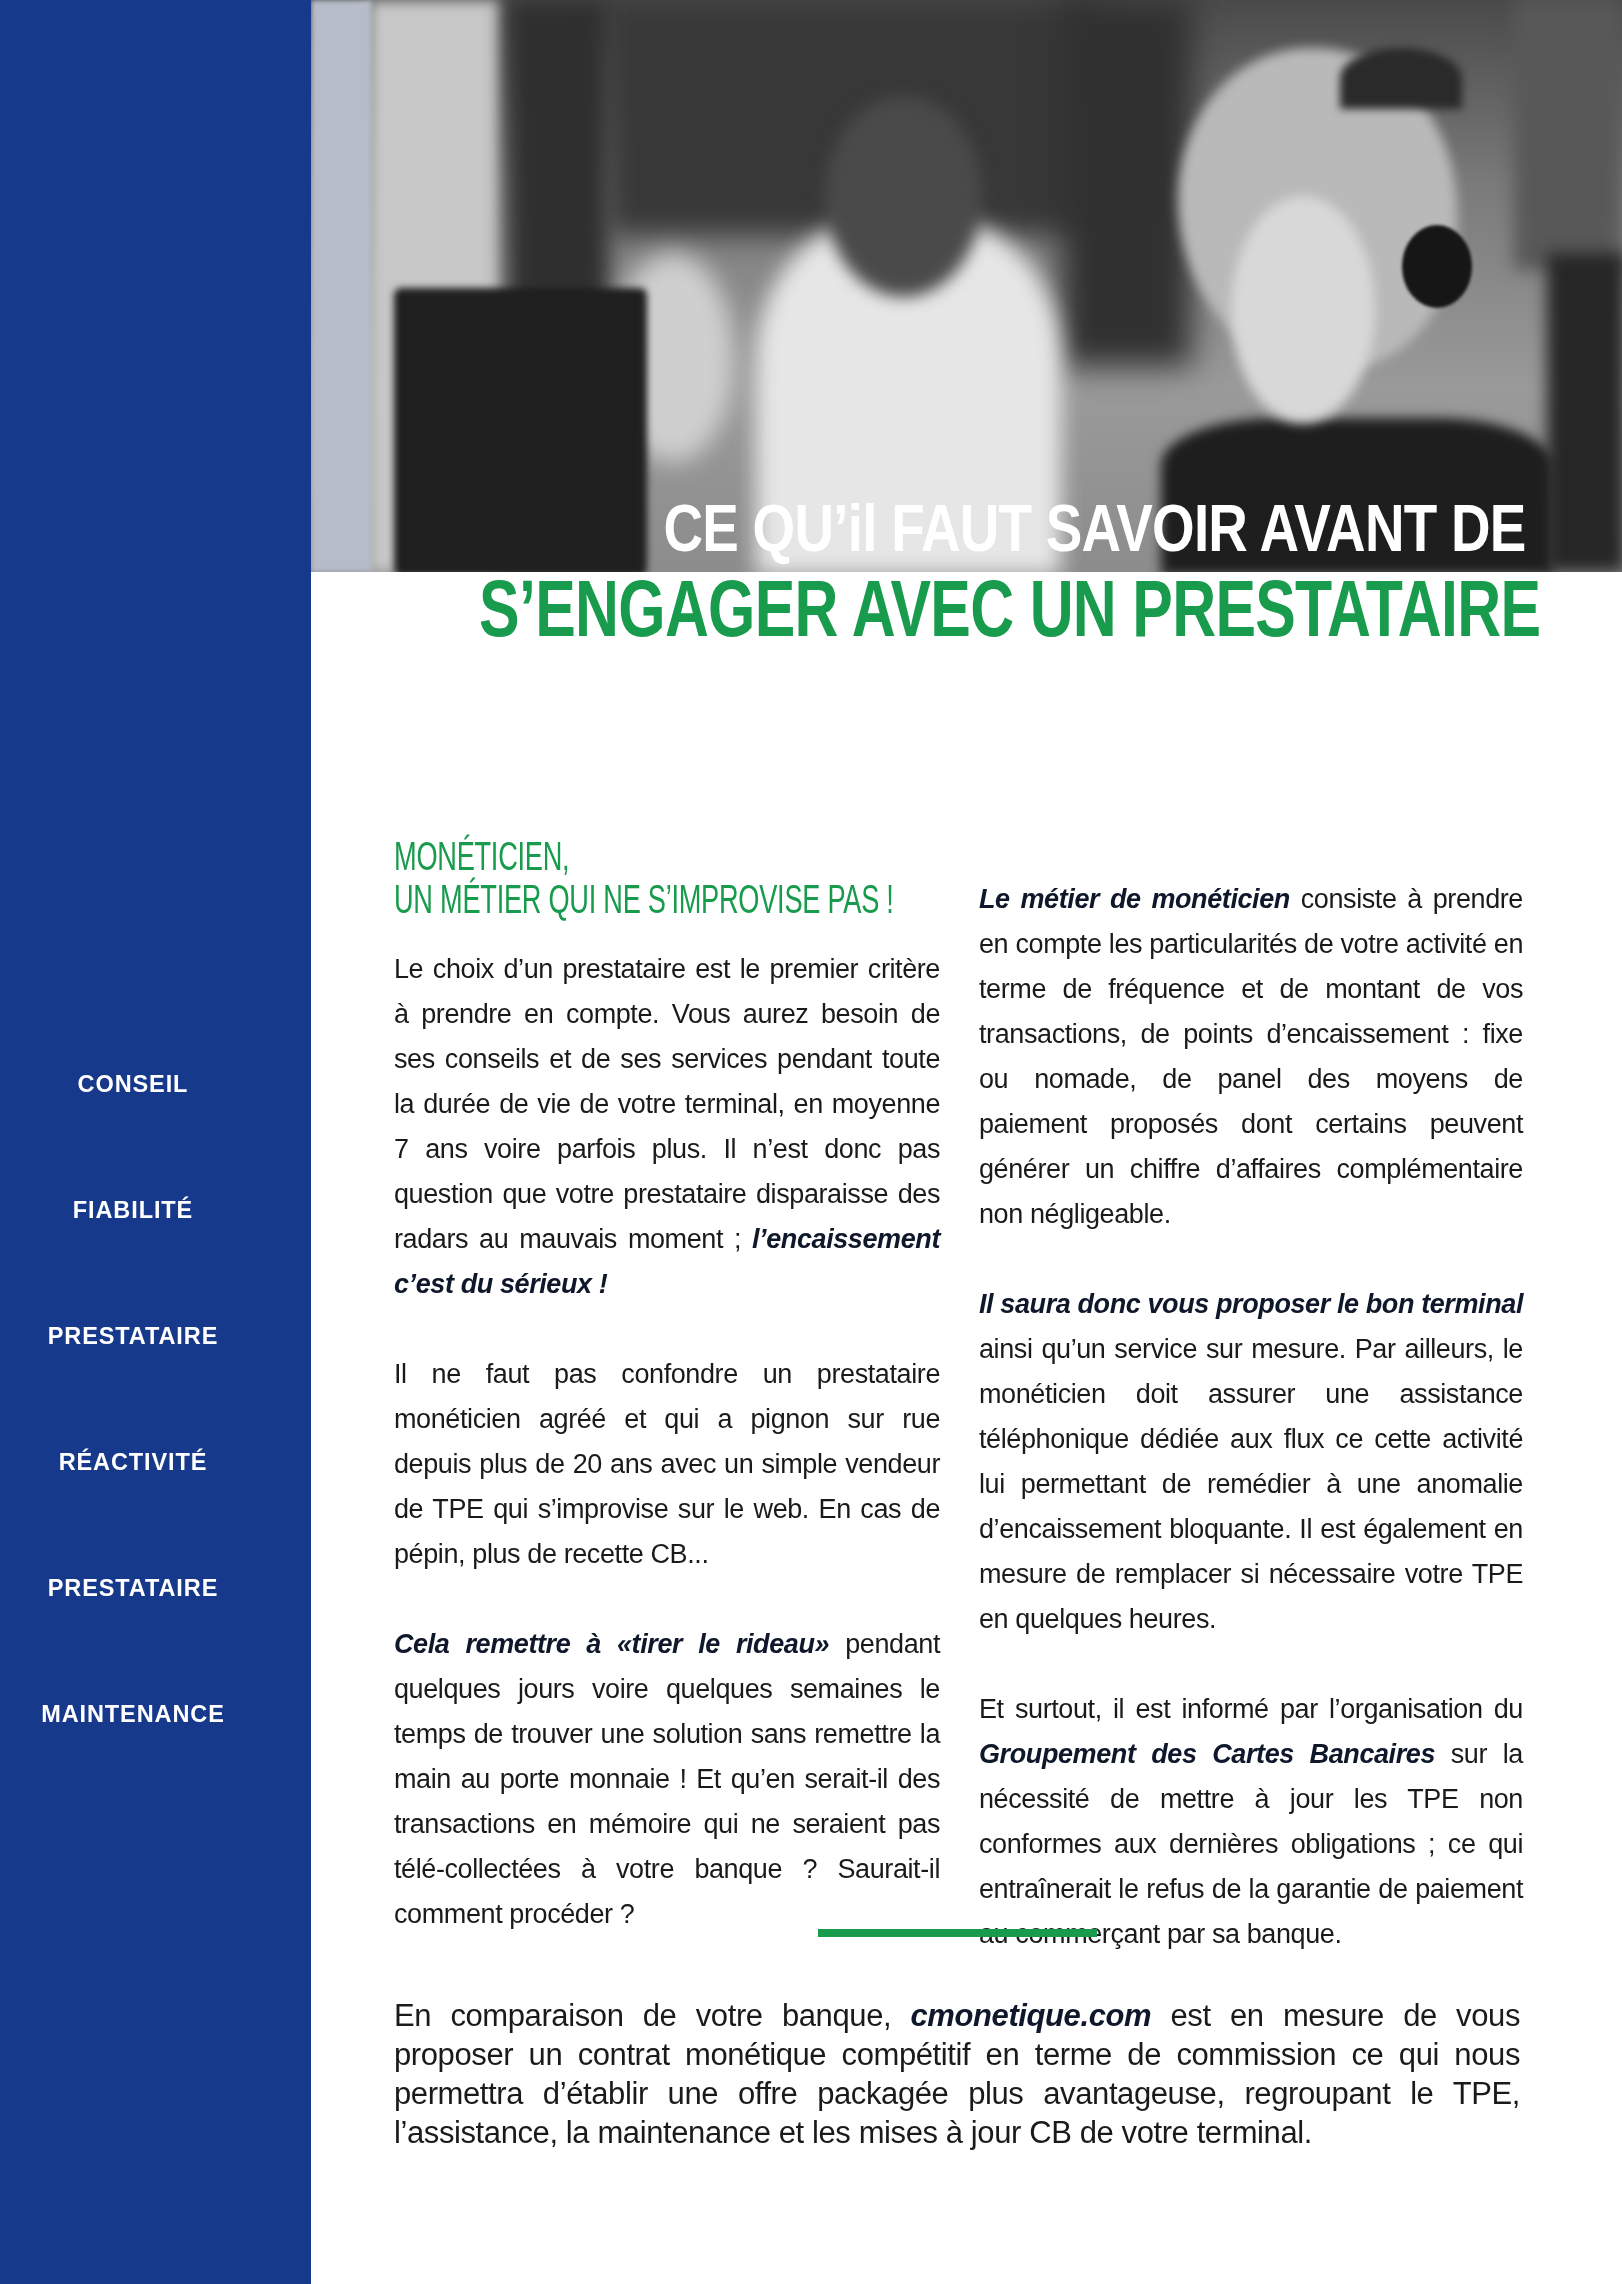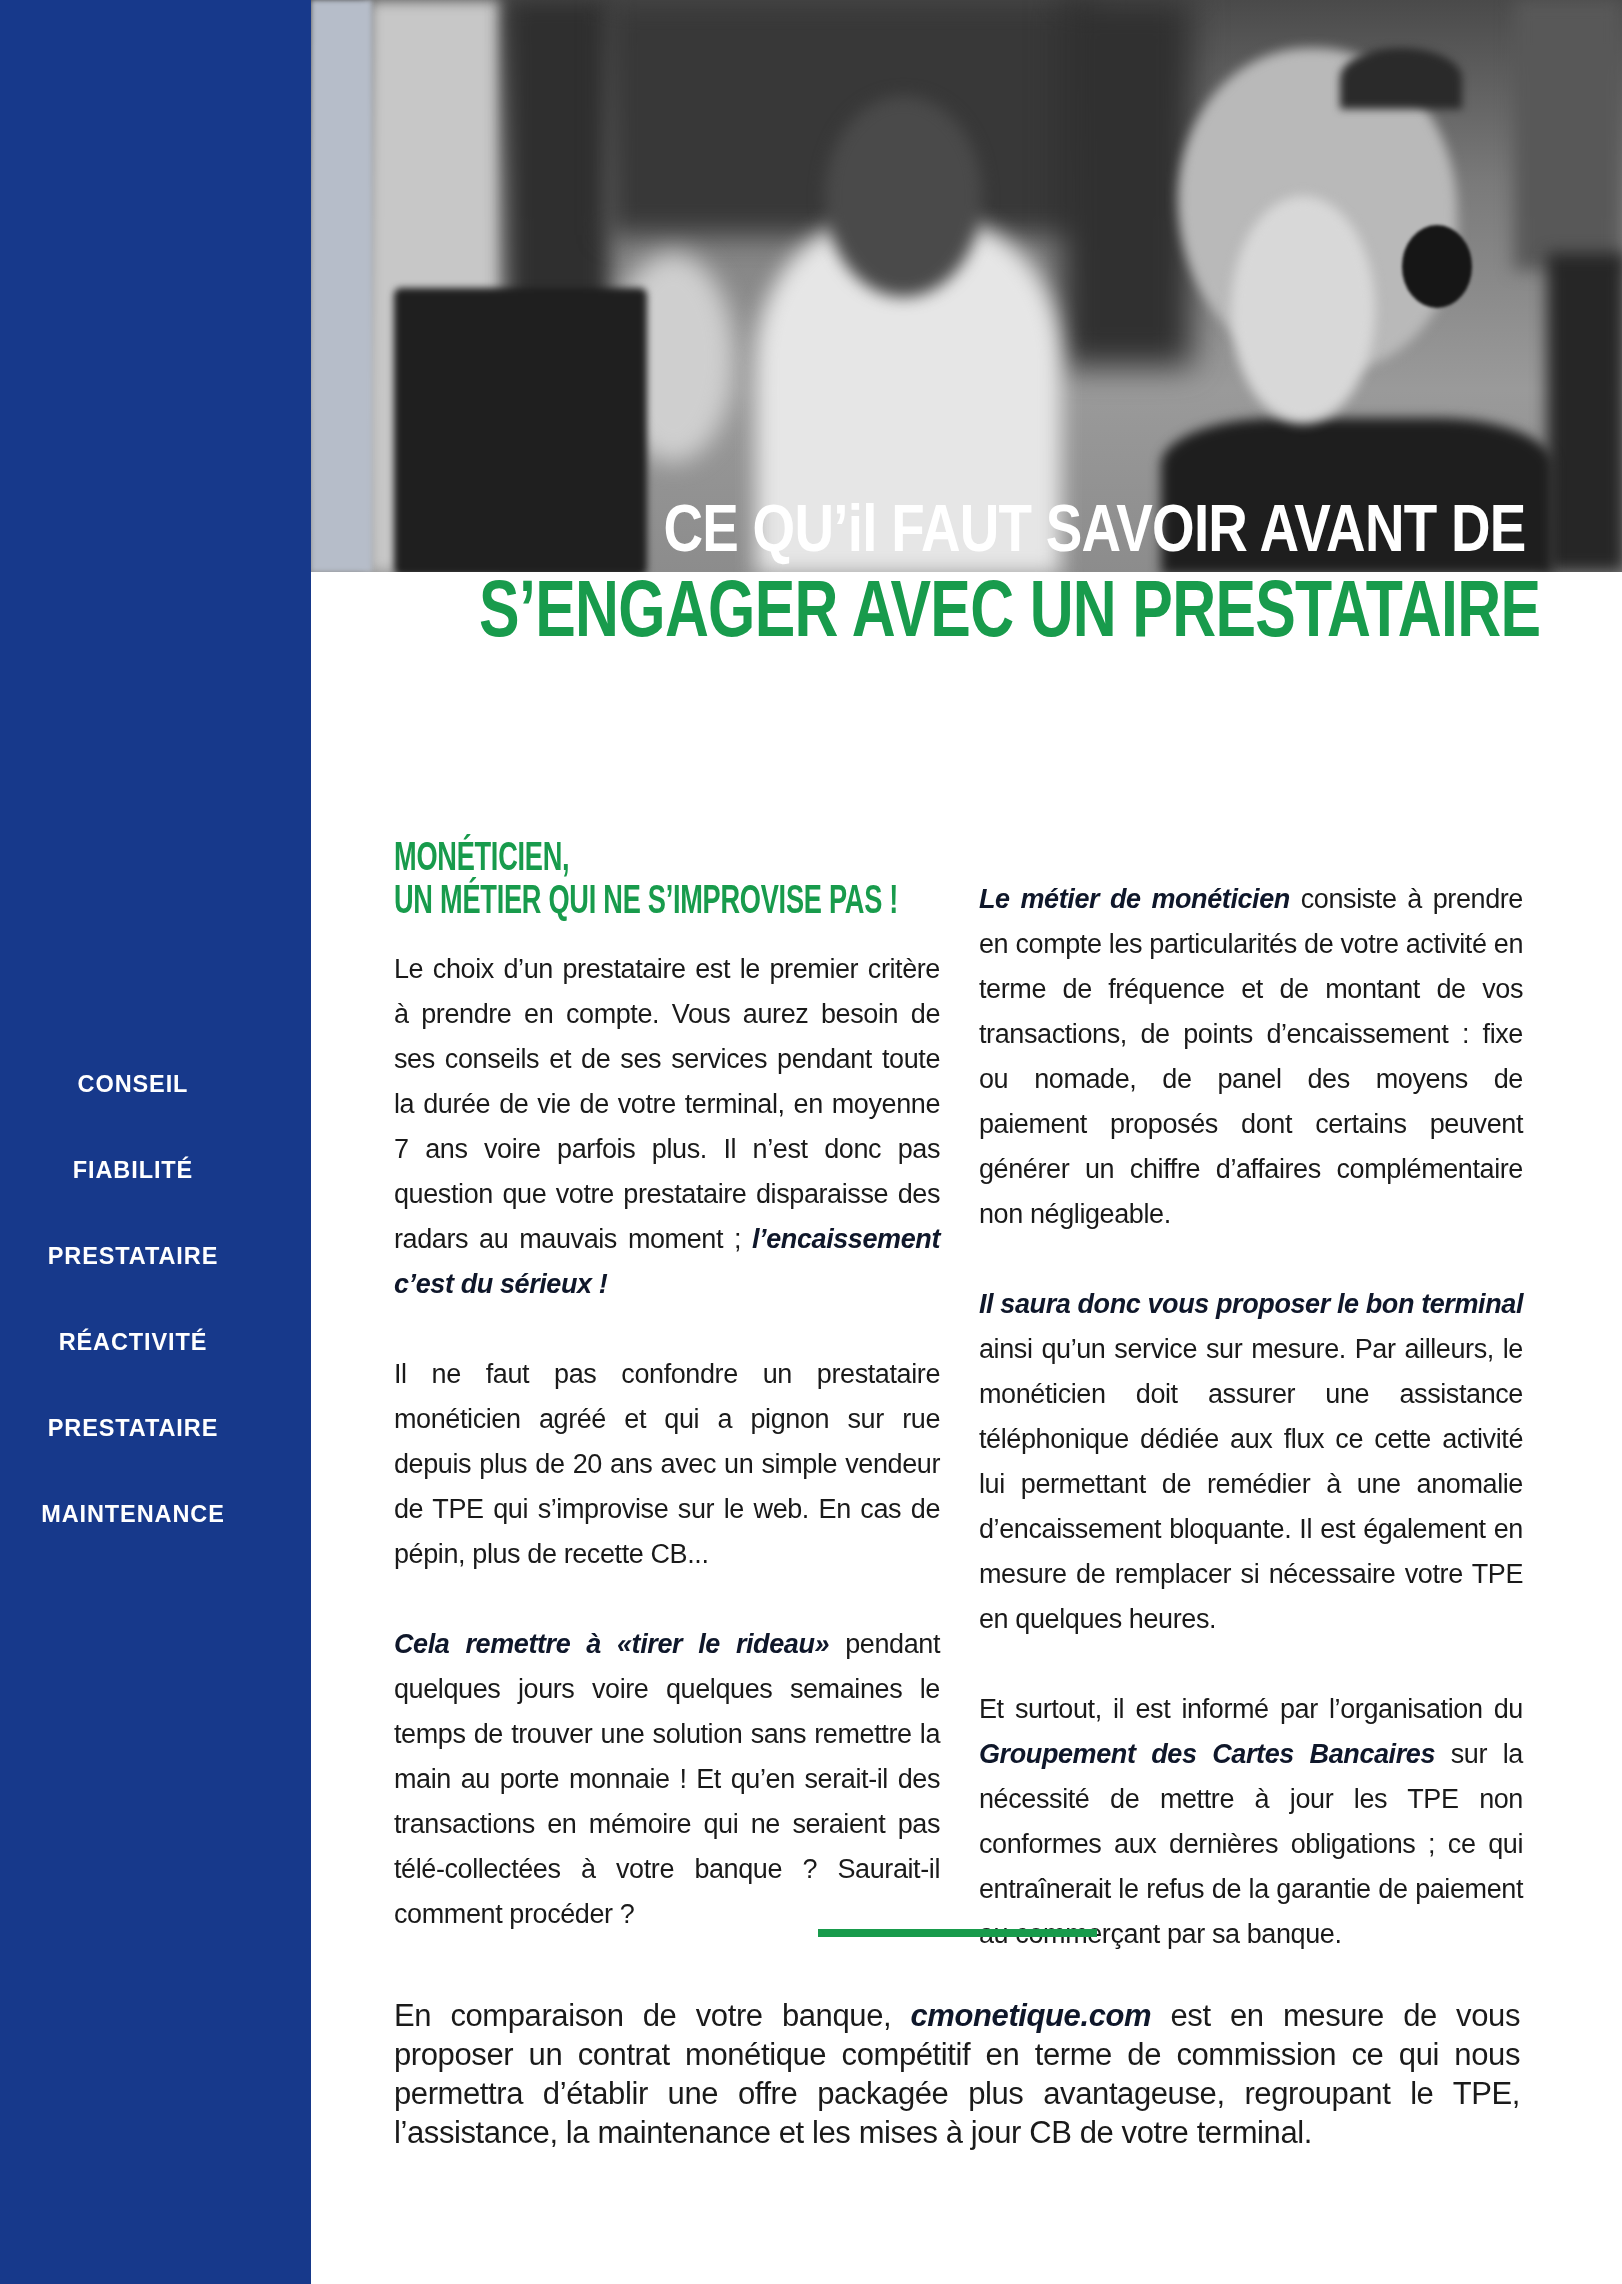--- a/index.html
+++ b/index.html
@@ -2,21 +2,21 @@
 <html style="font-size:14px"><head>
 <meta charset="utf-8">
 <style>
   html,body{margin:0;padding:0;background:#ffffff;}
   .page{position:relative;width:1622px;height:2284px;background:#ffffff;overflow:hidden;
         font-family:"Liberation Sans",sans-serif;color:#1a1a1a;}
 
   
   .sidebar{position:absolute;left:0;top:0;width:311px;height:2284px;background:#17398b;}
   .sidebar-words{position:absolute;left:0;top:1071px;width:266px;display:flex;
-                 flex-direction:column;gap:60px;}
+                 flex-direction:column;gap:100px;}
   .sidebar-word{height:26px;line-height:26px;text-align:center;color:#ffffff;
                 font-weight:bold;font-size:23.5px;letter-spacing:0.9px;}
 
   
   .hero{position:absolute;left:311px;top:0;width:1311px;height:572px;overflow:hidden;
         background:linear-gradient(180deg,#4a4a4a 0%,#7a7a7a 32%,#9a9a9a 68%,#8c8c8c 100%);}
   .hero .shape{position:absolute;}
   .ph-window{left:0;top:0;width:61px;height:572px;background:#b6bdc9;filter:blur(2.6px);}
   .ph-wall{left:58px;top:0;width:131px;height:572px;background:#c7c7c7;filter:blur(7px);}
   .ph-pillar{left:197px;top:0;width:101px;height:366px;background:#2f2f2f;filter:blur(10.5px);}
@@ -39,21 +39,21 @@
              font-size:66px;line-height:70px;white-space:nowrap;letter-spacing:-0.9px;
              transform:scaleX(0.83);transform-origin:right center;}
   .headline2{position:absolute;right:82px;top:567px;z-index:5;color:#189b4c;font-weight:bold;
              font-size:80px;line-height:84px;white-space:nowrap;letter-spacing:-0.9px;
              transform:scaleX(0.76);transform-origin:right center;}
 
   
   .col{position:absolute;text-align:justify;font-size:27px;line-height:45px;letter-spacing:-0.4px;}
   .col-left{left:394px;top:835px;width:546px;}
   .col-right{left:979px;top:877px;width:544px;}
-  .col-heading{margin:0 0 26px 0;color:#189b4c;font-weight:bold;}
+  .col-heading{margin:0 0 26px 0;color:#189b4c;font-weight:normal;}
   .col-heading .hl{font-size:40px;line-height:43px;white-space:nowrap;
                    transform:scaleX(0.68);transform-origin:left center;}
   .para{margin:0 0 45px 0;}
   .para:last-child{margin-bottom:0;}
   .seg{color:#1a1a1a;}
   .seg-green{color:#0f172a;font-weight:bold;font-style:italic;}
 
   
   .green-divider{position:absolute;left:818px;top:1929px;width:279px;height:7.8px;
                  background:#189b4c;border:none;margin:0;}

